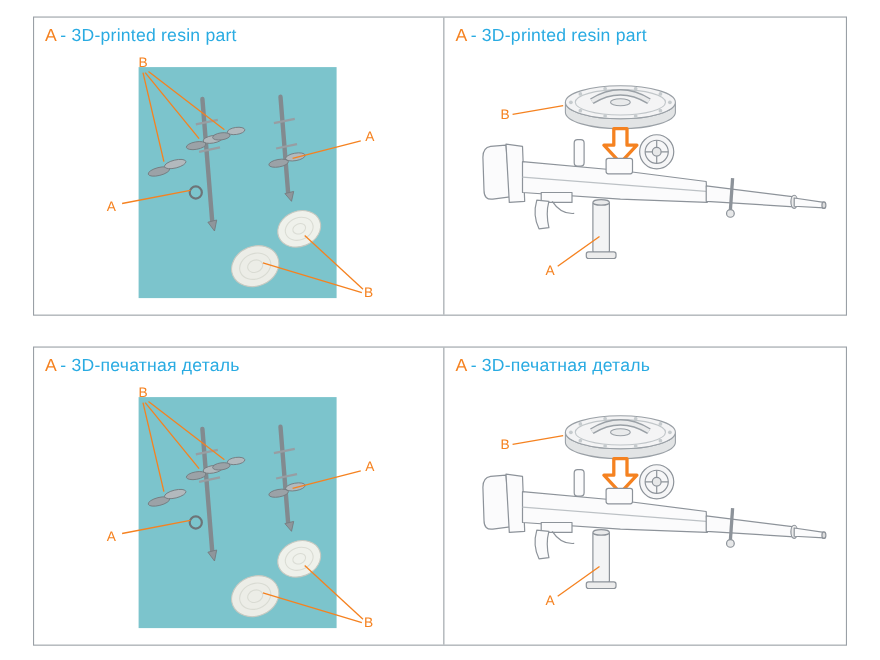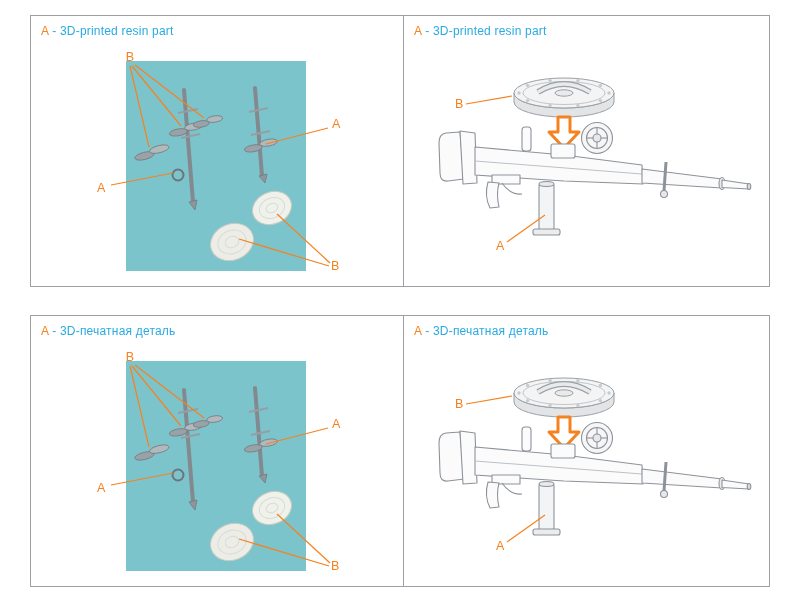--- a/index.html
+++ b/index.html
@@ -3,21 +3,21 @@
 <meta charset="utf-8">
 <style>
   html,body{margin:0;padding:0;background:#fff;}
   .sheet{position:relative;width:800px;height:600px;background:#fff;
          font-family:"Liberation Sans",sans-serif;overflow:hidden;}
   .row{position:absolute;left:30px;width:738px;height:270px;border:1px solid #9aa0a6;background:#fff;}
   .row1{top:15px;} .row2{top:315px;text-align:right;}
   .panel{position:absolute;top:0;height:270px;}
   .panel-left{left:0;width:372px;border-right:1px solid #9aa0a6;}
   .panel-right{left:373px;width:365px;}
-  .title{position:absolute;left:10px;top:8px;font-size:12px;letter-spacing:.2px;z-index:2;}
+  .title{position:absolute;left:10px;top:8px;font-size:16px;letter-spacing:.2px;z-index:2;}
   .t-letter{color:#F58220;margin-right:3px;}
   .t-rest{color:#29ABE2;}
   .art{position:absolute;left:0;top:0;width:100%;height:100%;}
   svg text{font-family:"Liberation Sans",sans-serif;}
 </style>
 </head>
 <body>
 
 <div class="sheet">
 

